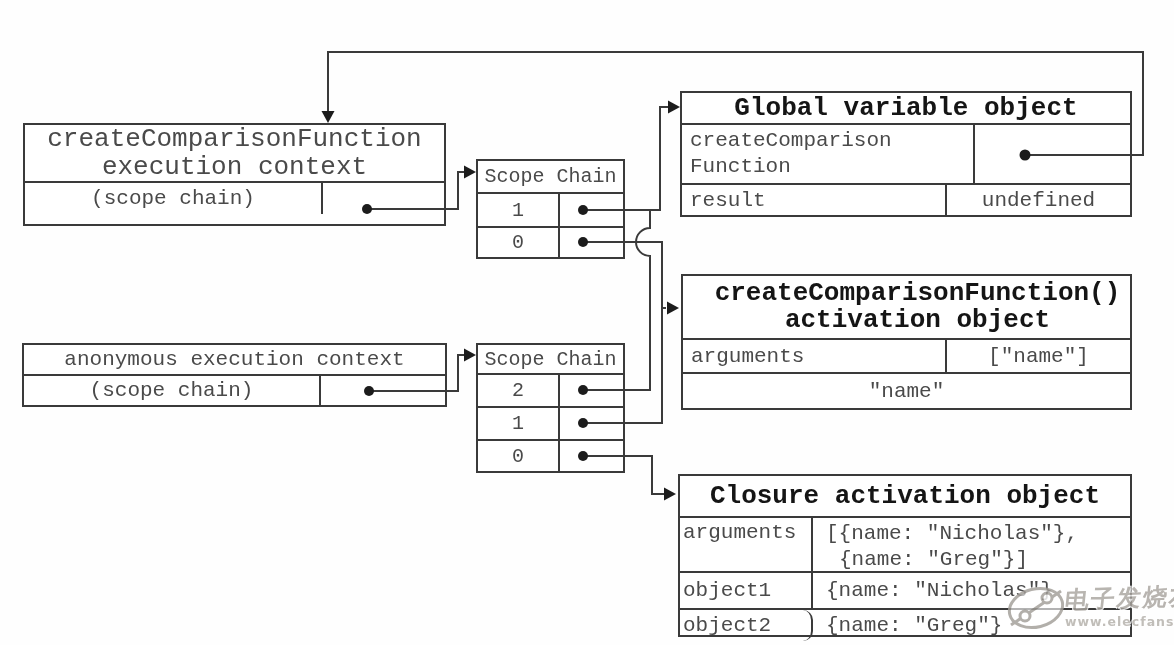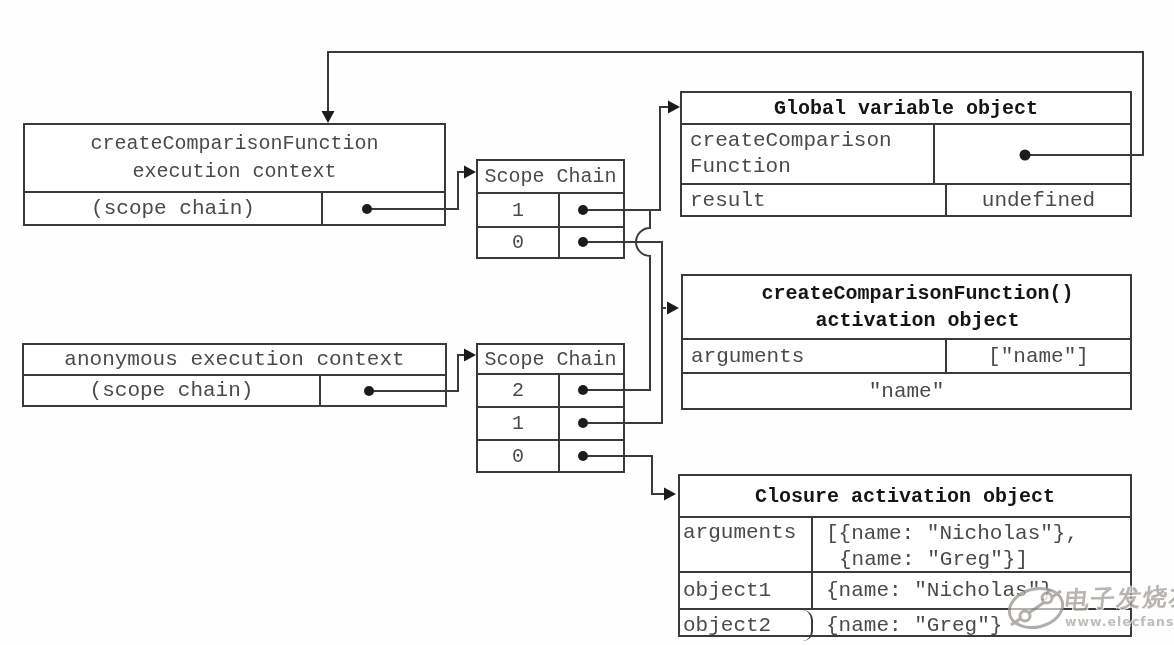--- a/index.html
+++ b/index.html
@@ -9,21 +9,21 @@
     color:#4a4a4a;
   }
   .box{position:absolute;border:2px solid #3a3a3a;background:#fff;box-sizing:border-box;}
   .row{position:relative;box-sizing:border-box;display:flex;align-items:center;}
   .bt{border-top:2px solid #3a3a3a;}
   .cell{box-sizing:border-box;height:100%;display:flex;align-items:center;}
   .rb{border-right:2px solid #3a3a3a;}
   .center{justify-content:center;text-align:center;}
   .t21{font-size:21px;letter-spacing:0px;}
   .t20{font-size:20px;}
-  .t22{font-size:20px;}
+  .t22{font-size:26px;}
   .hdr{font-weight:bold;color:#151515;}
   .stack{display:flex;flex-direction:column;justify-content:center;}
   svg.wire{position:absolute;left:0;top:0;pointer-events:none;}
   .wm{position:absolute;left:1003px;top:576px;width:171px;height:66px;opacity:.82;}
   .wm-brand{
     position:absolute;left:62px;top:6px;font-family:"DejaVu Sans",sans-serif;
     font-weight:bold;font-size:24px;letter-spacing:2px;color:#a9a59f;
     transform:skewX(-8deg) rotate(-2deg);
     text-shadow:-1px -1px 0 #fff,1px -1px 0 #fff,-1px 1px 0 #fff,1px 1px 0 #fff;
     white-space:nowrap;
@@ -33,21 +33,21 @@
     font-weight:bold;font-size:12.5px;color:#b4b0aa;letter-spacing:1px;
     text-shadow:-1px -1px 0 #fff,1px 1px 0 #fff;white-space:nowrap;
   }
 </style>
 </head>
 <body>
 
 <div id="canvas">
 
   <div class="box" style="left:23px;top:123px;width:423px;height:103px;">
-    <div class="row stack" style="height:66px;">
+    <div class="row stack" style="height:56px;">
       <div class="t22 center" style="text-align:center;line-height:28px;">createComparisonFunction</div>
       <div class="t22 center" style="text-align:center;line-height:28px;">execution context</div>
     </div>
     <div class="row bt" style="height:33px;">
       <div class="cell rb center t21" style="width:298px;">(scope chain)</div>
       <div class="cell" style="flex:1;"></div>
     </div>
   </div>
 
   <div class="box" style="left:476px;top:159px;width:149px;height:100px;">
@@ -58,21 +58,21 @@
     </div>
     <div class="row bt" style="height:31px;">
       <div class="cell rb center t20" style="width:82px;">0</div>
       <div class="cell" style="flex:1;"></div>
     </div>
   </div>
 
   <div class="box" style="left:680px;top:91px;width:452px;height:126px;">
     <div class="row center t22 hdr" style="height:30px;">Global variable object</div>
     <div class="row bt" style="height:60px;">
-      <div class="cell rb t21" style="width:253px;">
+      <div class="cell rb t21" style="width:293px;">
         <div class="stack" style="padding-left:8px;line-height:26px;">
           <div>createComparison</div>
           <div>Function</div>
         </div>
       </div>
       <div class="cell" style="flex:1;"></div>
     </div>
     <div class="row bt" style="height:32px;">
       <div class="cell rb t21" style="width:265px;padding-left:8px;">result</div>
       <div class="cell center t21" style="flex:1;">undefined</div>

